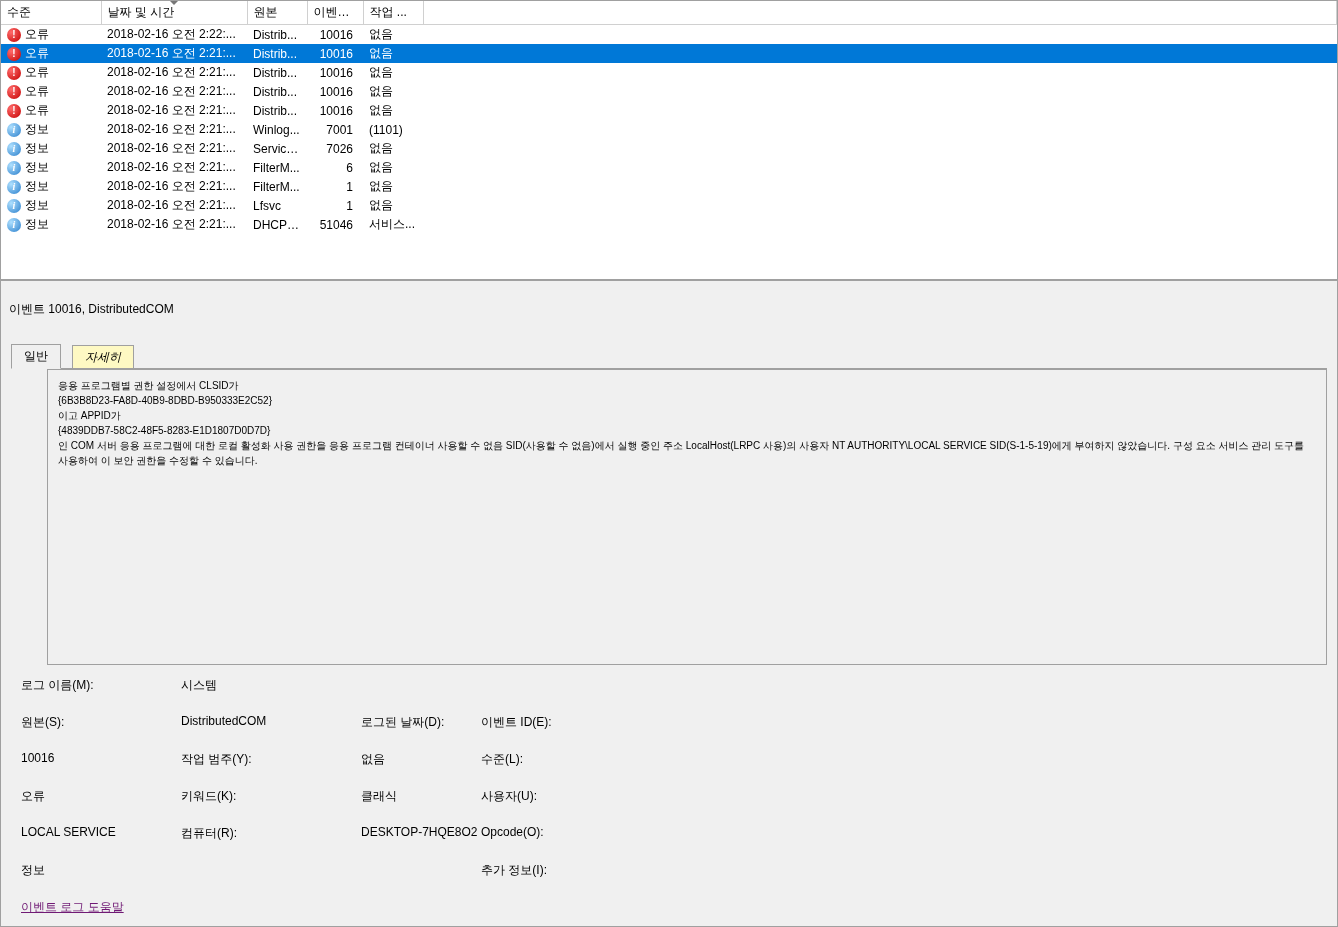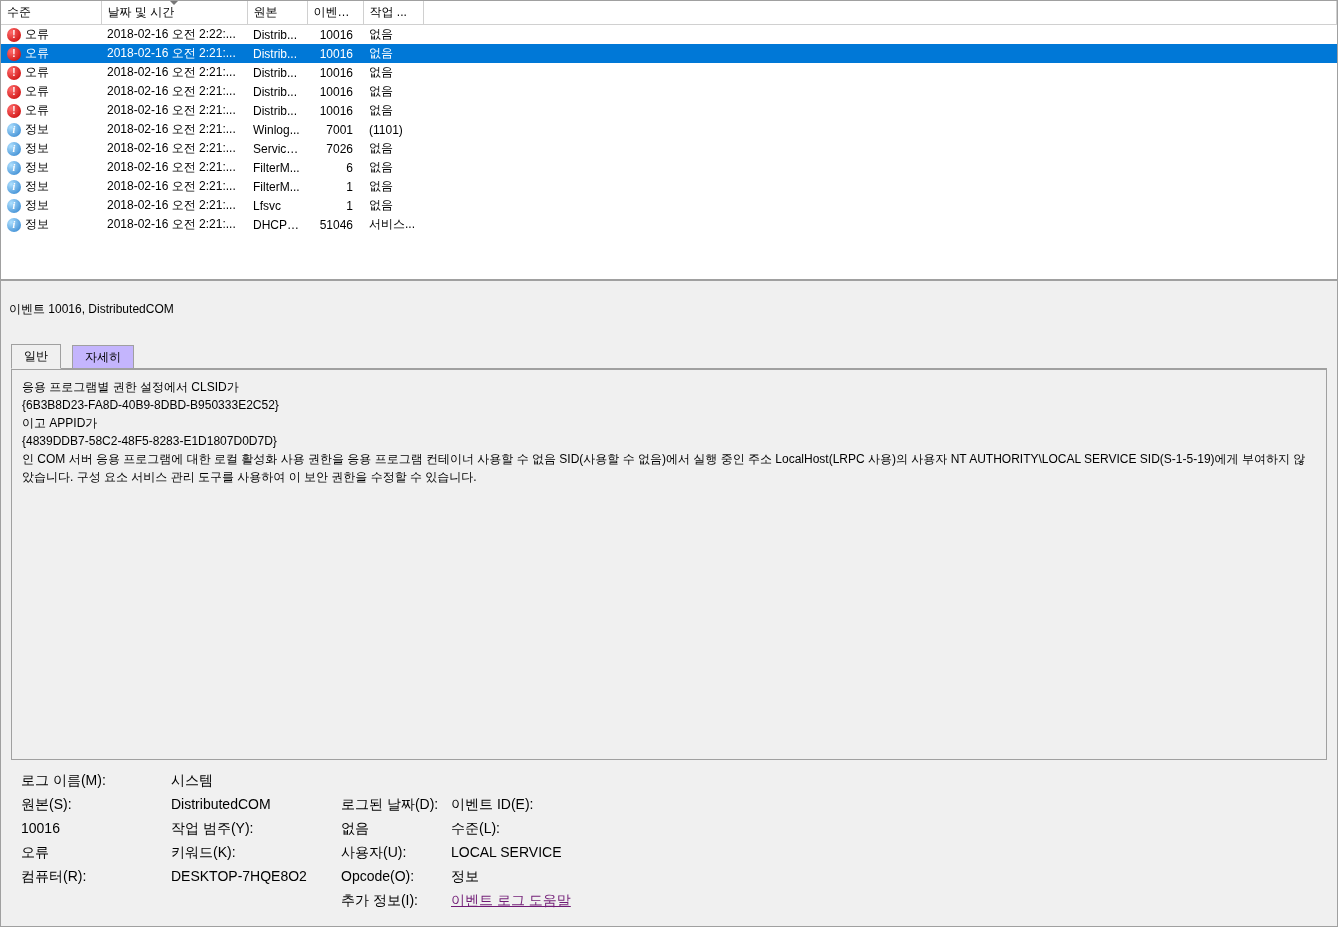--- a/index.html
+++ b/index.html
@@ -100,22 +100,23 @@
   z-index: 1;
   font-size: 12px;
 }
 .tab.active {
   background: #f0f0f0;
   border-bottom: 1px solid #f0f0f0;
   z-index: 3;
 }
 .tab:not(.active) {
   border-bottom: 1px solid #a0a0a0;
-  background: #c4b5fd;
+  background: #fef9c3;
   top: 1px;
+  font-style: italic;
 }
 .tab-line {
   position: absolute;
   left: 10px; right: 10px; bottom: 0;
   border-bottom: 1px solid #a0a0a0;
   z-index: 2;
 }
 .tab-content {
   flex: 1;
   margin: 0 10px 10px 10px;
@@ -124,29 +125,31 @@
   overflow: hidden;
 }
 .description-box {
   border: 1px solid #a0a0a0;
   background: #f0f0f0;
   padding: 8px 10px;
   height: 410px;
   overflow: auto;
   line-height: 1.5;
   white-space: pre-wrap;
-  font-size: 12px;
+  font-size: 10px;
+  margin-left: 36px;
 }
 .properties {
   padding: 12px 10px 0 10px;
   display: grid;
   grid-template-columns: 140px 160px 100px auto;
   row-gap: 6px;
   column-gap: 10px;
-  font-size: 14px;
+  font-size: 12px;
+  gap: 20px;
 }
 .prop-label { white-space: nowrap; }
 .prop-value { white-space: nowrap; }
 .help-link { color: #701a75; text-decoration: underline; cursor: pointer; }
 </style>
 </head>
 <body>
 
 <div class="event-list">
   <table>
@@ -335,20 +338,21 @@
       <div class="prop-label">로그된 날짜(D):</div>
 
       <div class="prop-label">이벤트 ID(E):</div>
       <div class="prop-value">10016</div>
       <div class="prop-label">작업 범주(Y):</div>
       <div class="prop-value">없음</div>
 
       <div class="prop-label">수준(L):</div>
       <div class="prop-value">오류</div>
       <div class="prop-label">키워드(K):</div>
+      <div class="prop-value">클래식</div>
 
       <div class="prop-label">사용자(U):</div>
       <div class="prop-value">LOCAL SERVICE</div>
       <div class="prop-label">컴퓨터(R):</div>
       <div class="prop-value">DESKTOP-7HQE8O2</div>
 
       <div class="prop-label">Opcode(O):</div>
       <div class="prop-value">정보</div>
       <div></div>
         <div></div>

